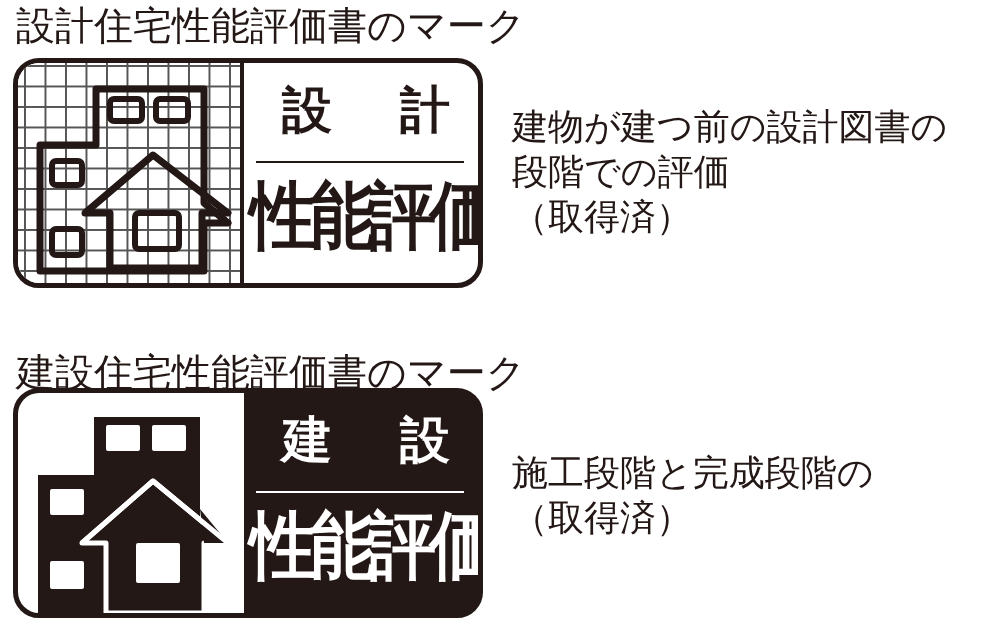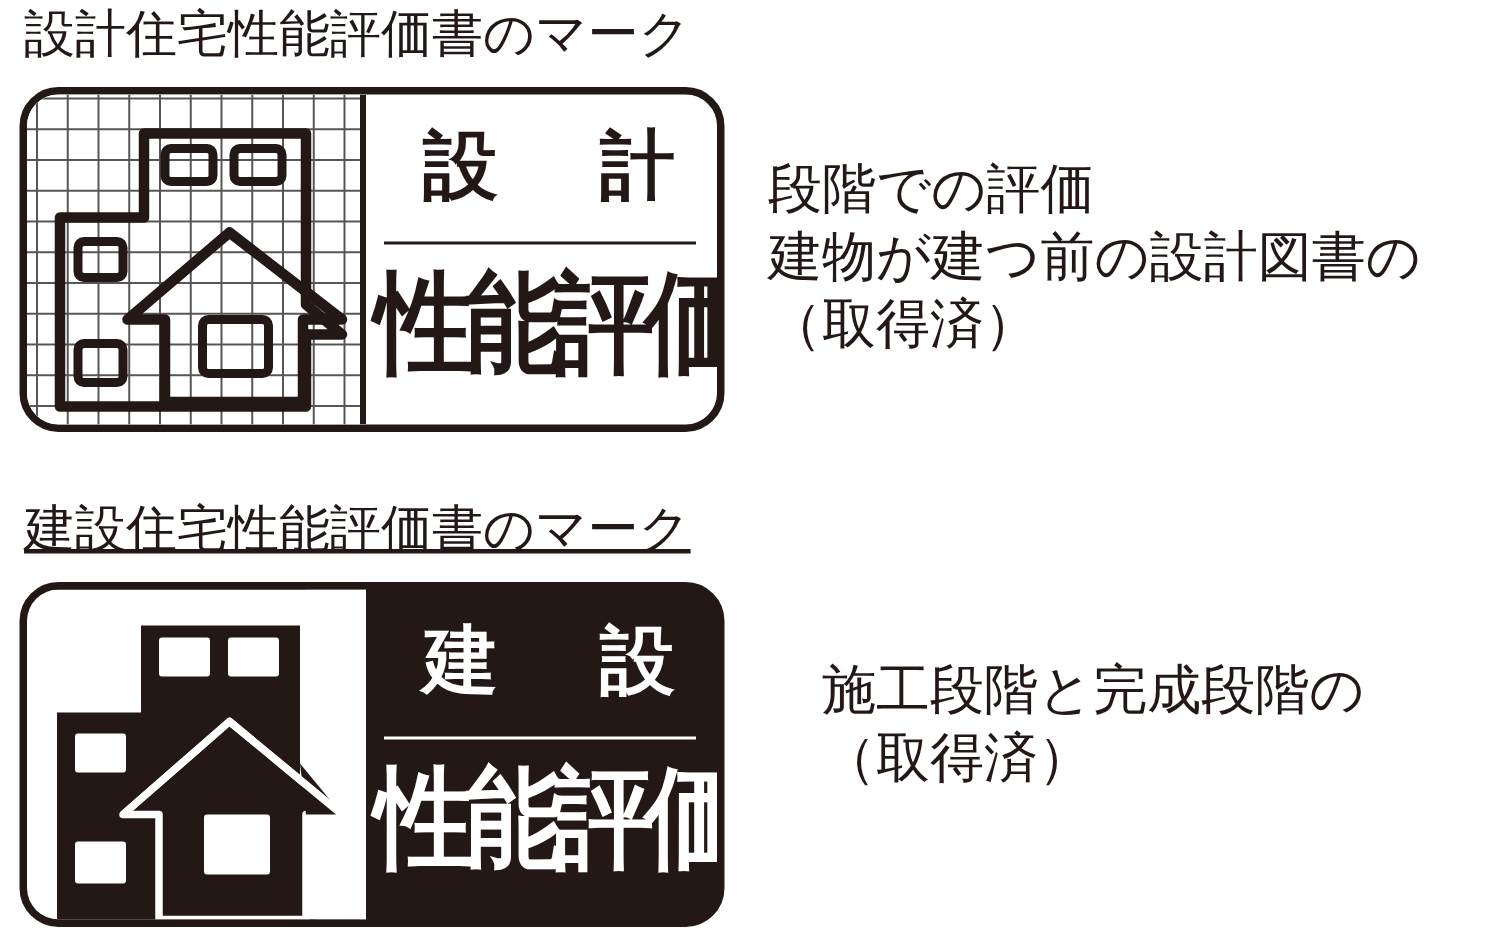--- a/index.html
+++ b/index.html
@@ -1,20 +1,20 @@
 <!DOCTYPE html>
 <html><head>
   <meta charset="utf-8">
   <style>
     html, body { margin:0; padding:0; background:#ffffff; }
     body { width:1000px; height:627px; position:relative; overflow:hidden;
            font-family:"DejaVu Sans", sans-serif; color:#231815; }
-    .title { position:absolute; left:16px; font-size:34px; letter-spacing:0px; white-space:nowrap; line-height:1; }
+    .title { position:absolute; left:16px; font-size:39px; letter-spacing:0px; white-space:nowrap; line-height:1; }
     .t1 { top:6px; }
-    .t2 { top:336px;text-decoration:underline; }
+    .t2 { top:353px; }
 
     .badge { position:absolute; left:13px; width:470px; height:230px; box-sizing:border-box;
              border:5px solid #231815; border-radius:26px; overflow:hidden; }
     .b1 { top:58px; background:#ffffff; }
     .b2 { top:388px; background:#231815; }
 
     .left { position:absolute; left:0; top:0; width:222px; height:100%; }
     .b1 .left { border-right:4px solid #231815;
       background-color:#fff;
       background-image:
@@ -31,21 +31,21 @@
     .rule { position:absolute; left:12px; right:14px; top:98px; height:2px; }
     .label-bot { position:absolute; top:116px; left:6px; right:8px; font-size:66px; font-weight:bold;
                  line-height:1; letter-spacing:-6px; transform:scaleY(1.12); transform-origin:top left; white-space:nowrap; }
     .b1 .right { color:#231815; }
     .b1 .rule { background:#231815; }
     .b2 .right { color:#ffffff; }
     .b2 .rule { background:#ffffff; }
 
     .desc { position:absolute; left:512px; font-family:"DejaVu Serif", serif; font-size:36px; line-height:45px; color:#231815; }
     .d1 { top:104px; }
-    .d2 { top:438px;margin-left:36px; }
+    .d2 { top:450px; }
     .desc div { white-space:nowrap; }
   </style>
 </head>
 <body>
 
 <div class="title t1">設計住宅性能評価書のマーク</div>
 
 <div class="badge b1">
   <div class="left">
     <svg width="222" height="220" viewBox="0 0 222 220">
@@ -66,22 +66,22 @@
     <div class="label-top">
       <span>設</span>
       <span>計</span>
     </div>
     <div class="rule"></div>
     <div class="label-bot">性能評価</div>
   </div>
 </div>
 
 <div class="desc d1">
+  <div>建物が建つ前の設計図書の</div>
   <div>段階での評価</div>
-  <div>建物が建つ前の設計図書の</div>
   <div>（取得済）</div>
 </div>
 
 <div class="title t2">建設住宅性能評価書のマーク</div>
 
 <div class="badge b2">
   <div class="left">
     <svg width="222" height="220" viewBox="0 0 222 220">
 
       <path d="M76 24 L182 24 L182 220 L20 220 L20 82 L76 82 Z" fill="#231815"></path>

